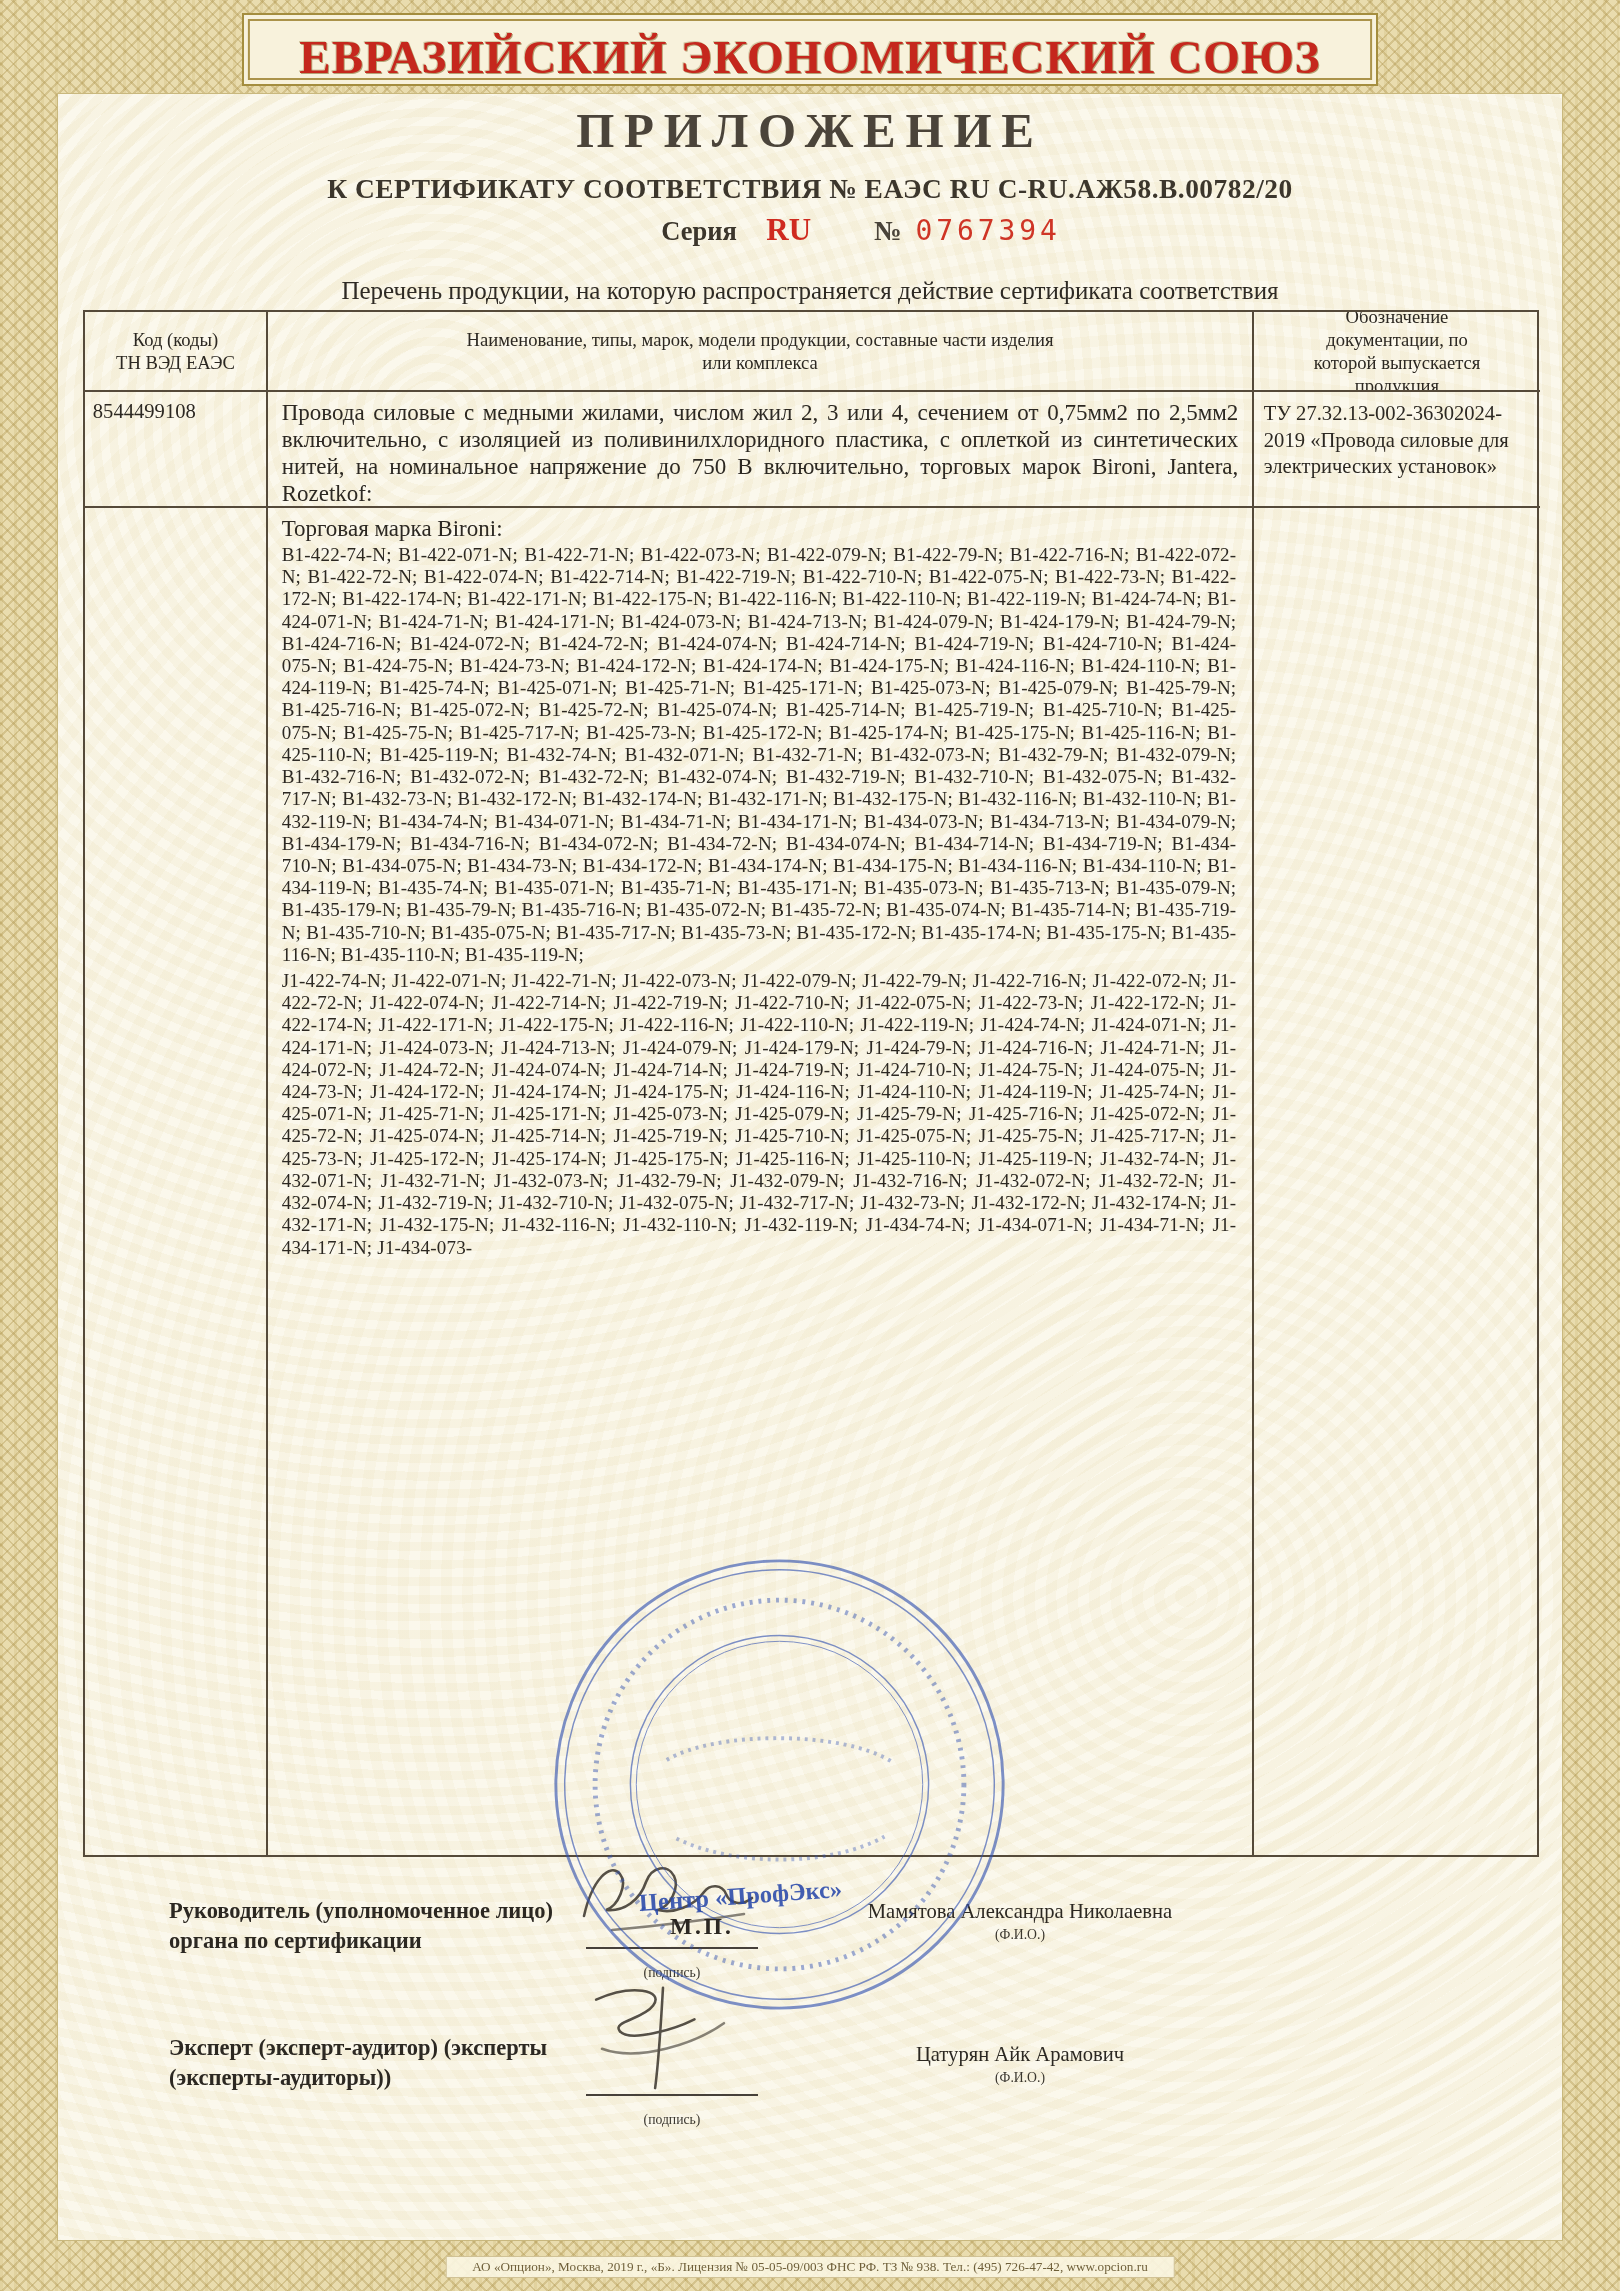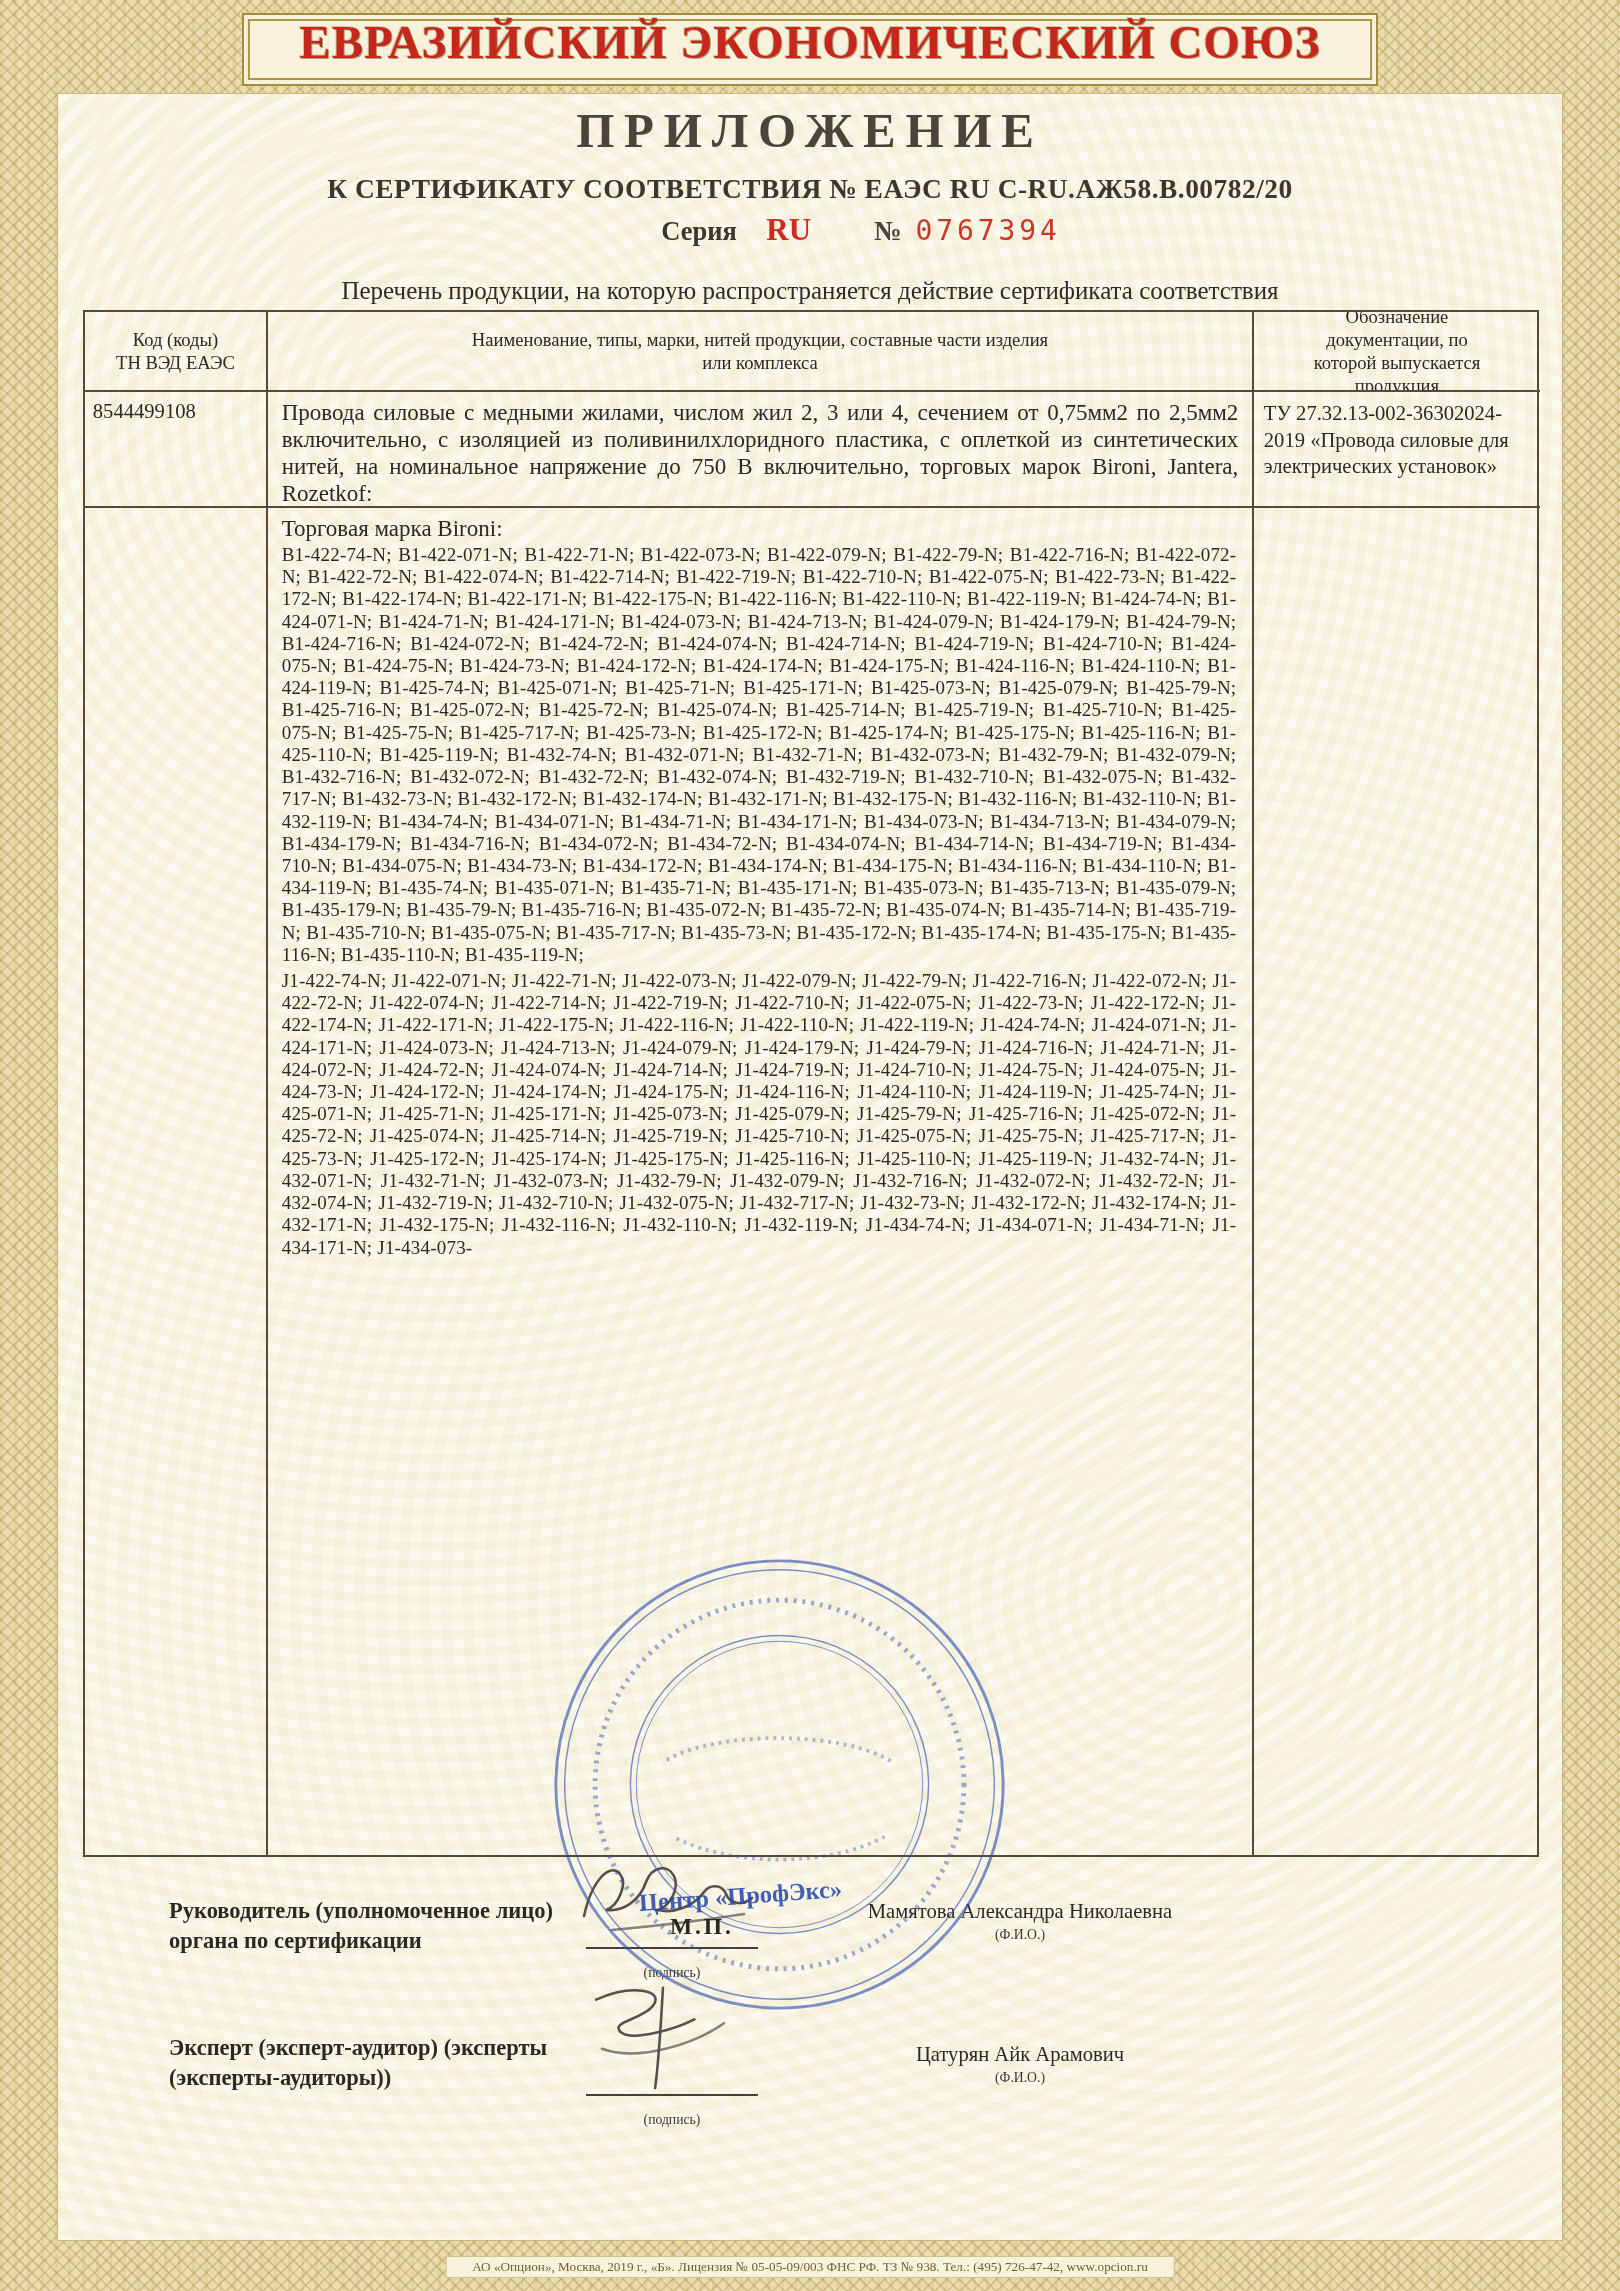--- a/index.html
+++ b/index.html
@@ -24,21 +24,21 @@
       repeating-radial-gradient(circle at 75% 70%, rgba(216,196,128,.08) 0 10.8px, rgba(0,0,0,0) 10.8px 21.6px),
       #fbf8ec;
     border:1px solid #c9b87e;
   }
   .banner{
     position:absolute;top:12.7px;left:50%;transform:translateX(-50%);
     width:1132px;height:69px;z-index:5;
     background:#f8f2dc;
     border:2px solid #a48d3e;
     box-shadow: inset 0 0 0 3.9px #f8f2dc, inset 0 0 0 5.9px #ab934a;
-    display:flex;align-items:flex-start;justify-content:center;
+    display:flex;align-items:flex-end;justify-content:center;
   }
   .banner-text{
     font-weight:bold;font-size:47px;letter-spacing:1px;color:#c5271d;white-space:nowrap;
     text-shadow:1px 1px 0 rgba(125,98,34,.55), -1px -1px 0 rgba(125,98,34,.30);
   }
   .doc-title{
     position:absolute;top:102px;left:0;width:100%;text-align:center;z-index:4;
     font-size:49px;font-weight:bold;letter-spacing:9.8px;color:#4b443a;
   }
   .cert-line{
@@ -136,21 +136,21 @@
   <span class="num-label">№</span>
   <span class="num-value">0767394</span>
 </div>
 
 <div class="intro-line">Перечень продукции, на которую распространяется действие сертификата соответствия</div>
 
 <div class="product-table">
 
   <div class="cell th br bb preline">Код (коды)
 ТН ВЭД ЕАЭС</div>
-  <div class="cell th br bb preline">Наименование, типы, марки, нитей продукции, составные части изделия
+  <div class="cell th br bb preline">Наименование, типы, марок, модели продукции, составные части изделия
 или комплекса</div>
   <div class="cell th bb preline">Обозначение
 документации, по
 которой выпускается
 продукция</div>
 
   <div class="cell code-cell br bb">8544499108</div>
   <div class="cell desc-cell br bb">Провода силовые с медными жилами, числом жил 2, 3 или 4, сечением от 0,75мм2 по 2,5мм2 включительно, с изоляцией из поливинилхлоридного пластика, с оплеткой из синтетических нитей, на номинальное напряжение до 750 В включительно, торговых марок Bironi, Jantera, Rozetkof:</div>
   <div class="cell doc-cell bb">ТУ 27.32.13-002-36302024-2019 «Провода силовые для электрических установок»</div>
 

